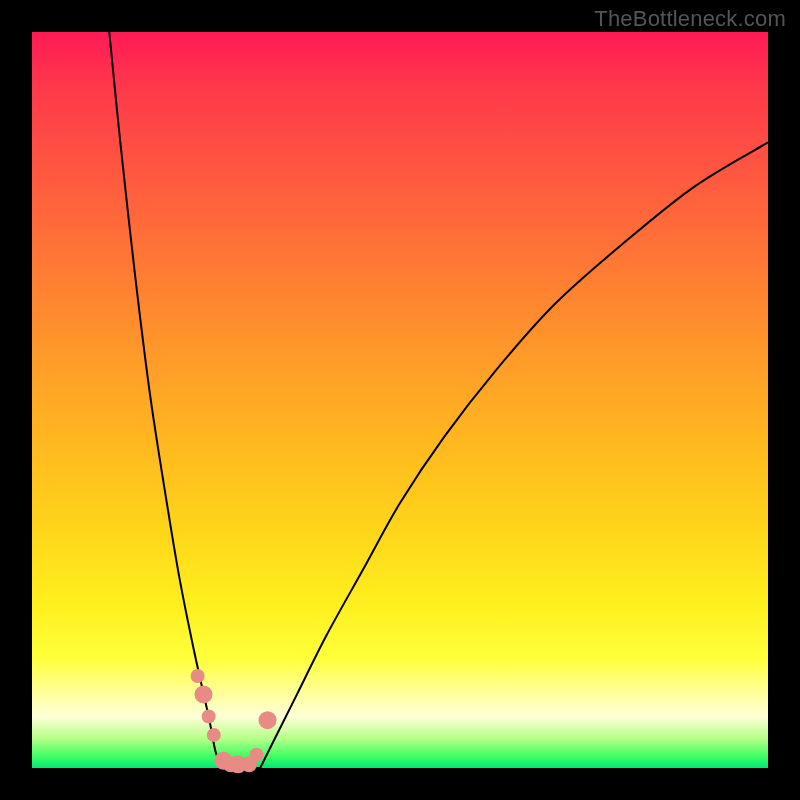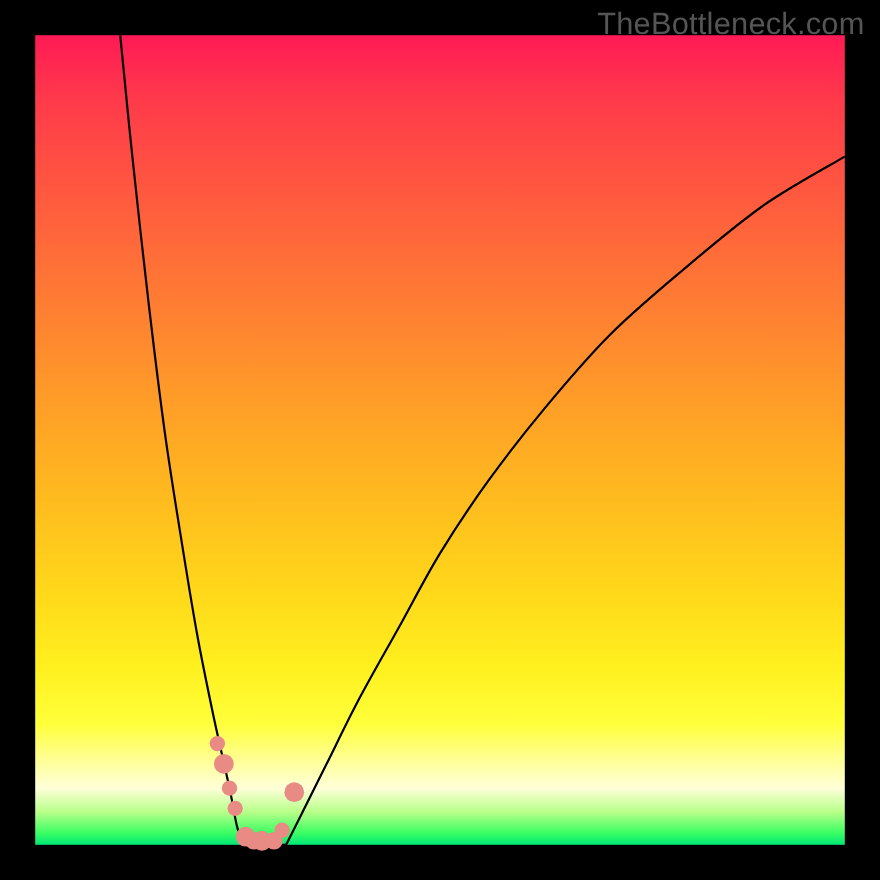--- a/index.html
+++ b/index.html
@@ -42,21 +42,21 @@
       #b6ff88 96%,
       #3cff63 98.5%,
       #00e676 100%
     );
   }
   .watermark {
     position: absolute;
     top: 6px;
     right: 14px;
     color: #555;
-    font-size: 28px;
+    font-size: 22px;
     letter-spacing: 0.2px;
     font-weight: 500;
   }
   svg.curve-layer {
     position: absolute;
     left: 0;
     top: 0;
     width: 736px;
     height: 736px;
     overflow: visible;

